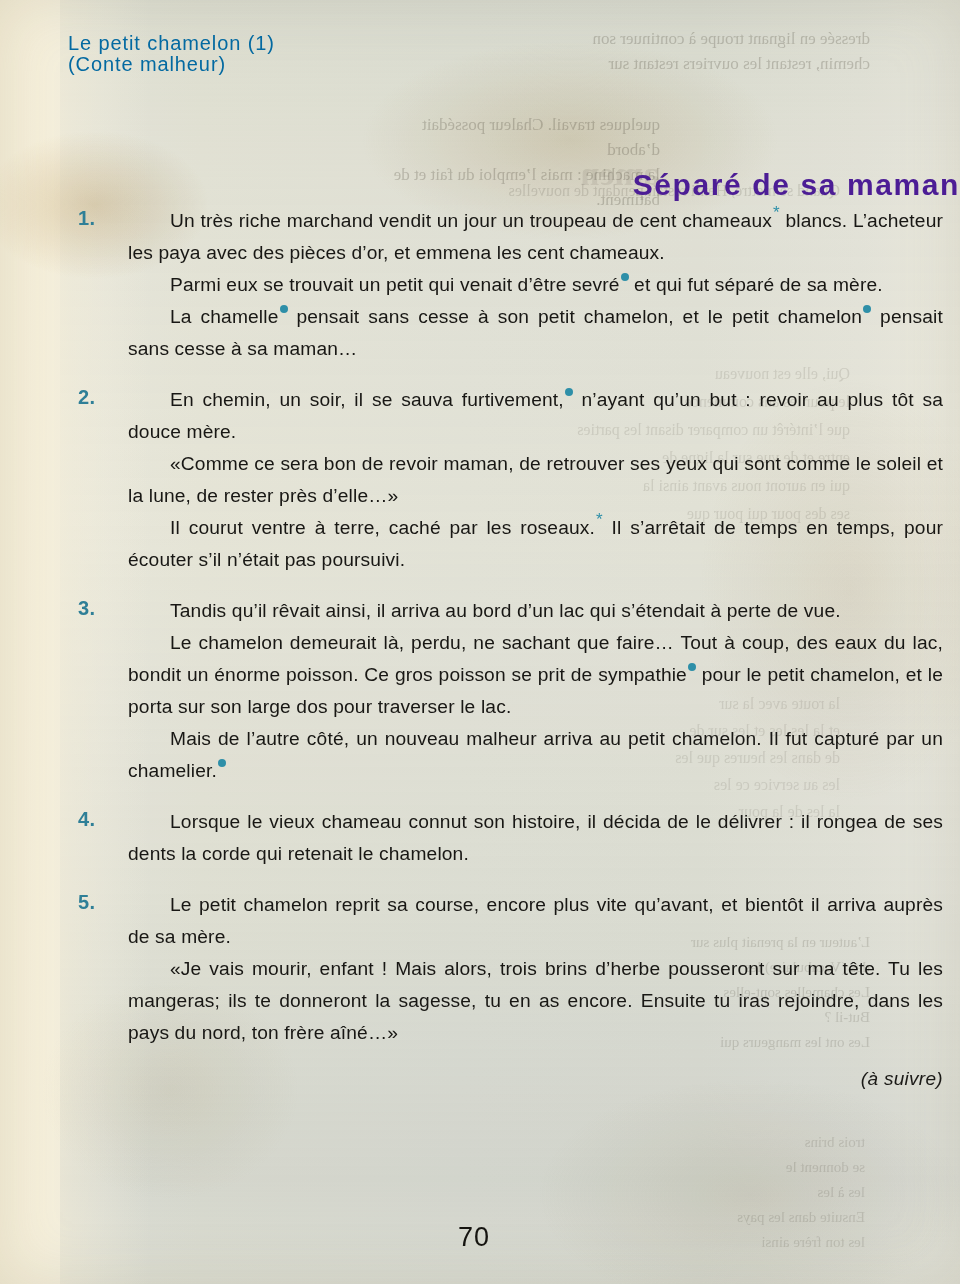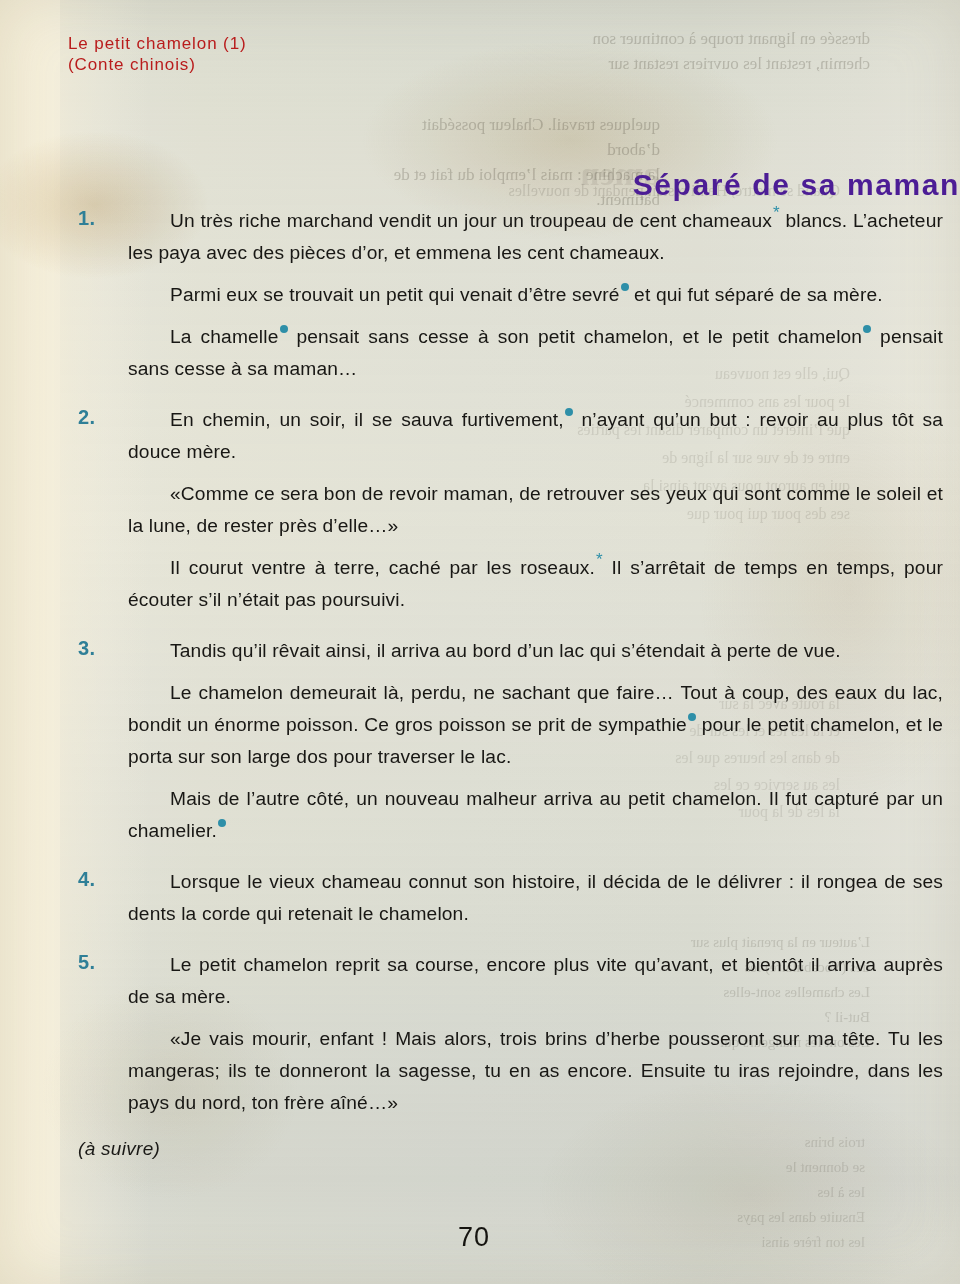--- a/index.html
+++ b/index.html
@@ -113,24 +113,24 @@
     right: 300px; top: 155px; width: 380px;
     font-size: 34px; font-weight: bold; opacity: 0.13;
   }
 
   
   .content { position: absolute; inset: 0; }
 
   .doc-header {
     position: absolute;
     left: 68px; top: 33px;
-    font-size: 17px;
+    font-size: 20px;
     line-height: 21px;
     letter-spacing: 0.9px;
-    color: #b91c1c;
+    color: #0369a1;
   }
 
   .doc-title {
     position: absolute;
     left: 0; right: 0; top: 148px;
     text-align: right;
     font-size: 30px;
     font-weight: bold;
     letter-spacing: 1.6px;
     color: #4c1d95;
@@ -163,21 +163,21 @@
   p.para {
     margin: 0;
     font-size: 19.2px;
     line-height: 32px;
     text-align: justify;
     text-justify: inter-word;
     text-indent: 42px;
     letter-spacing: 0.15px;
     color: #181714;
   }
-  p.para + p.para { margin-top: 10px; }
+  p.para + p.para { margin-top: 0; }
 
   
   .mk-dot {
     display: inline-block;
     width: 8px; height: 8px;
     border-radius: 50%;
     background: #2e8fa8;
     vertical-align: super;
     position: relative;
     top: -3px;
@@ -188,21 +188,21 @@
     font-size: 17px;
     vertical-align: super;
     line-height: 0;
     position: relative;
     top: -2px;
     margin-left: 1px;
   }
 
   .to-be-continued {
     margin-top: 2px;
-    text-align: left;
+    text-align: right;
     font-size: 19px;
     font-style: italic;
     letter-spacing: 0.3px;
     color: #1a1916;
   }
 
   .page-number {
     position: absolute;
     left: 0; right: 12px;
     top: 1222px;
@@ -254,21 +254,21 @@
 les à les
 Ensuite dans les pays
 les ton frère ainsi</div>
 
   <div class="edge-shade"></div>
 
   <div class="content">
 
     <div class="doc-header">
       <div>Le petit chamelon (1)</div>
-      <div>(Conte chinois)</div>
+      <div>(Conte malheur)</div>
     </div>
 
     <h1 class="doc-title">Séparé de sa maman</h1>
 
     <div class="body" id="story-body">
         <div class="section">
           <div class="sec-num">1.</div>
           <div class="sec-body">
             <p class="para">Un très riche marchand vendit un jour un troupeau de cent chameaux<span class="mk-star">*</span> blancs. L’acheteur les paya avec des pièces d’or, et emmena les cent chameaux.</p>
             <p class="para">Parmi eux se trouvait un petit qui venait d’être sevré<span class="mk-dot"></span> et qui fut séparé de sa mère.</p>

